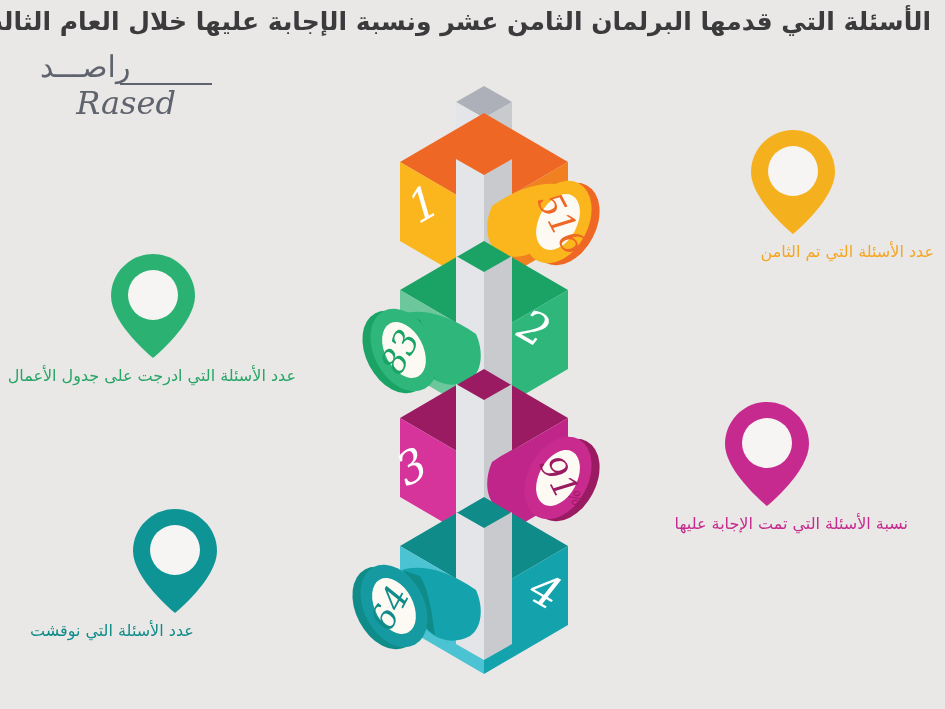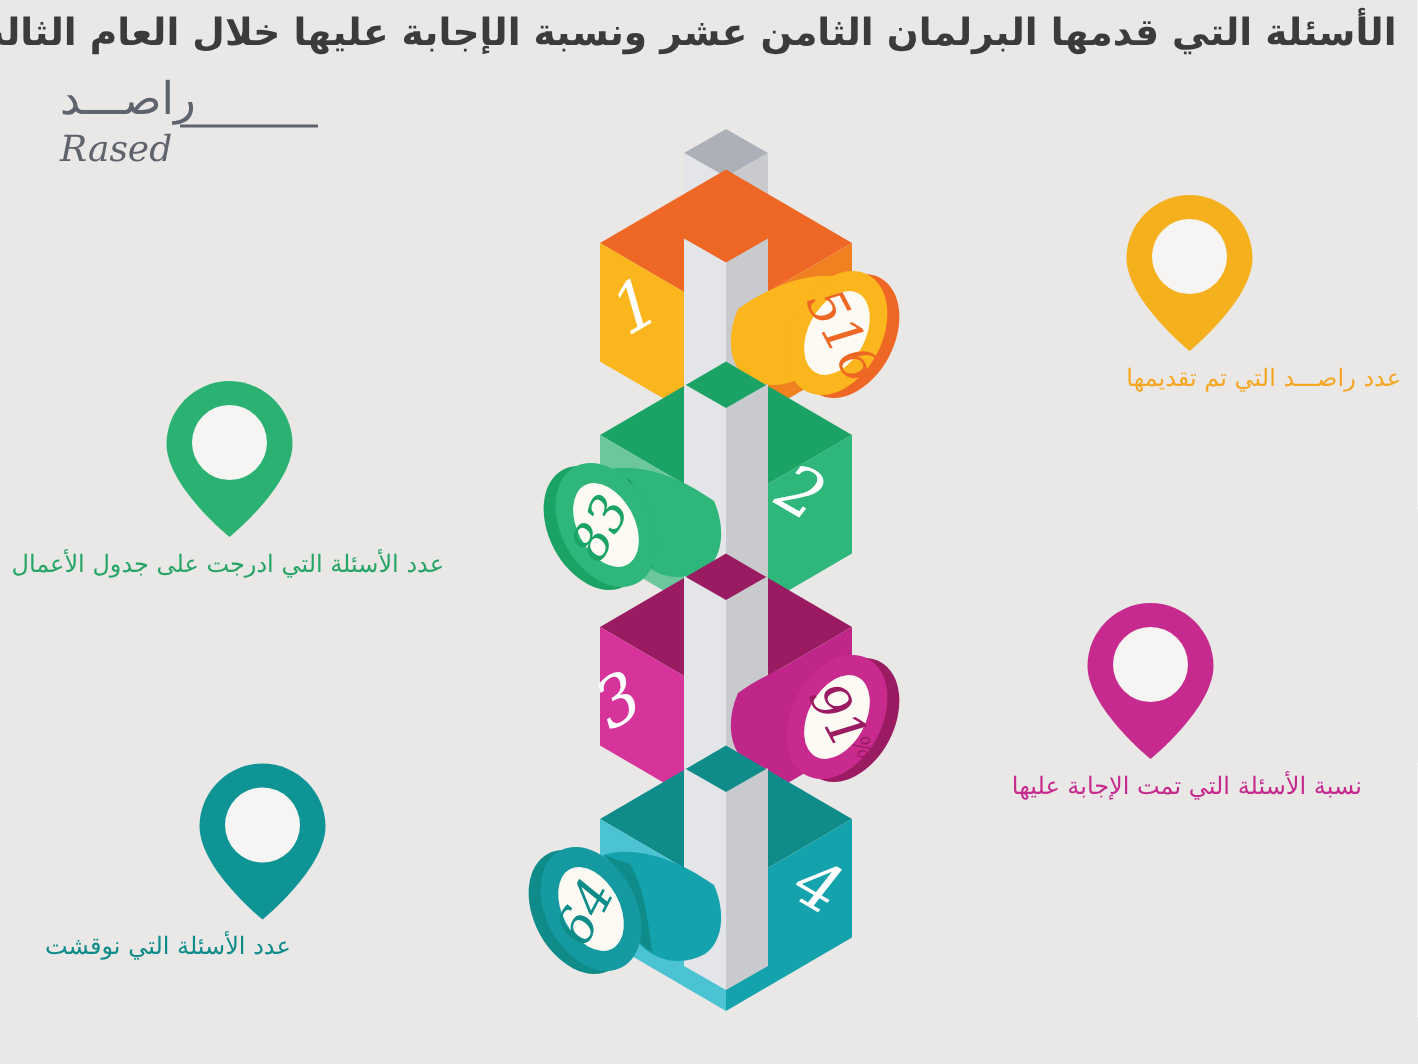--- a/index.html
+++ b/index.html
@@ -54,26 +54,26 @@
   }
   .logo-rule {
     width: 92px;
     height: 2px;
     background: #6a6e78;
     margin: 1px 0 2px 22px;
   }
   .logo-en {
     font-family: "DejaVu Serif", "Liberation Serif", serif;
     font-style: italic;
-    font-size: 24px;
+    font-size: 32px;
     line-height: 1.0;
     color: #5f636d;
     padding-left: 18px;
     direction: ltr;
-    text-align: left;
+    text-align: center;
   }
 
   
   .tower { position: absolute; left: 0; top: 0; width: 945px; height: 709px; }
   .tower svg { position: absolute; left: 0; top: 0; }
 
   .cube-num {
     font-family: "DejaVu Serif", "Liberation Serif", serif;
     font-style: italic;
     fill: #ffffff;
@@ -229,21 +229,21 @@
       </g>
 
     </svg>
   </div>
 
   <div class="legend" id="legend-1">
     <svg class="pin" width="96" height="112" viewBox="0 0 96 112">
       <path id="pin1" d="M48 4 C25 4 6 23 6 46 C6 74 48 108 48 108 C48 108 90 74 90 46 C90 23 71 4 48 4 Z" fill="#f5b01e"></path>
       <circle cx="48" cy="45" r="25" fill="#f6f5f3"></circle>
     </svg>
-    <span class="lbl" style="color: rgb(245, 166, 35);">عدد راصـــد التي تم تقديمها</span>
+    <span class="lbl" style="color: rgb(245, 166, 35);">عدد الأسئلة التي تم الثامن</span>
   </div>
 
   <div class="legend" id="legend-2">
     <svg class="pin" width="96" height="112" viewBox="0 0 96 112">
       <path id="pin2" d="M48 4 C25 4 6 23 6 46 C6 74 48 108 48 108 C48 108 90 74 90 46 C90 23 71 4 48 4 Z" fill="#2bb273"></path>
       <circle cx="48" cy="45" r="25" fill="#f6f5f3"></circle>
     </svg>
     <span class="lbl" style="color: rgb(39, 165, 103);">عدد الأسئلة التي ادرجت على جدول الأعمال</span>
   </div>
 

